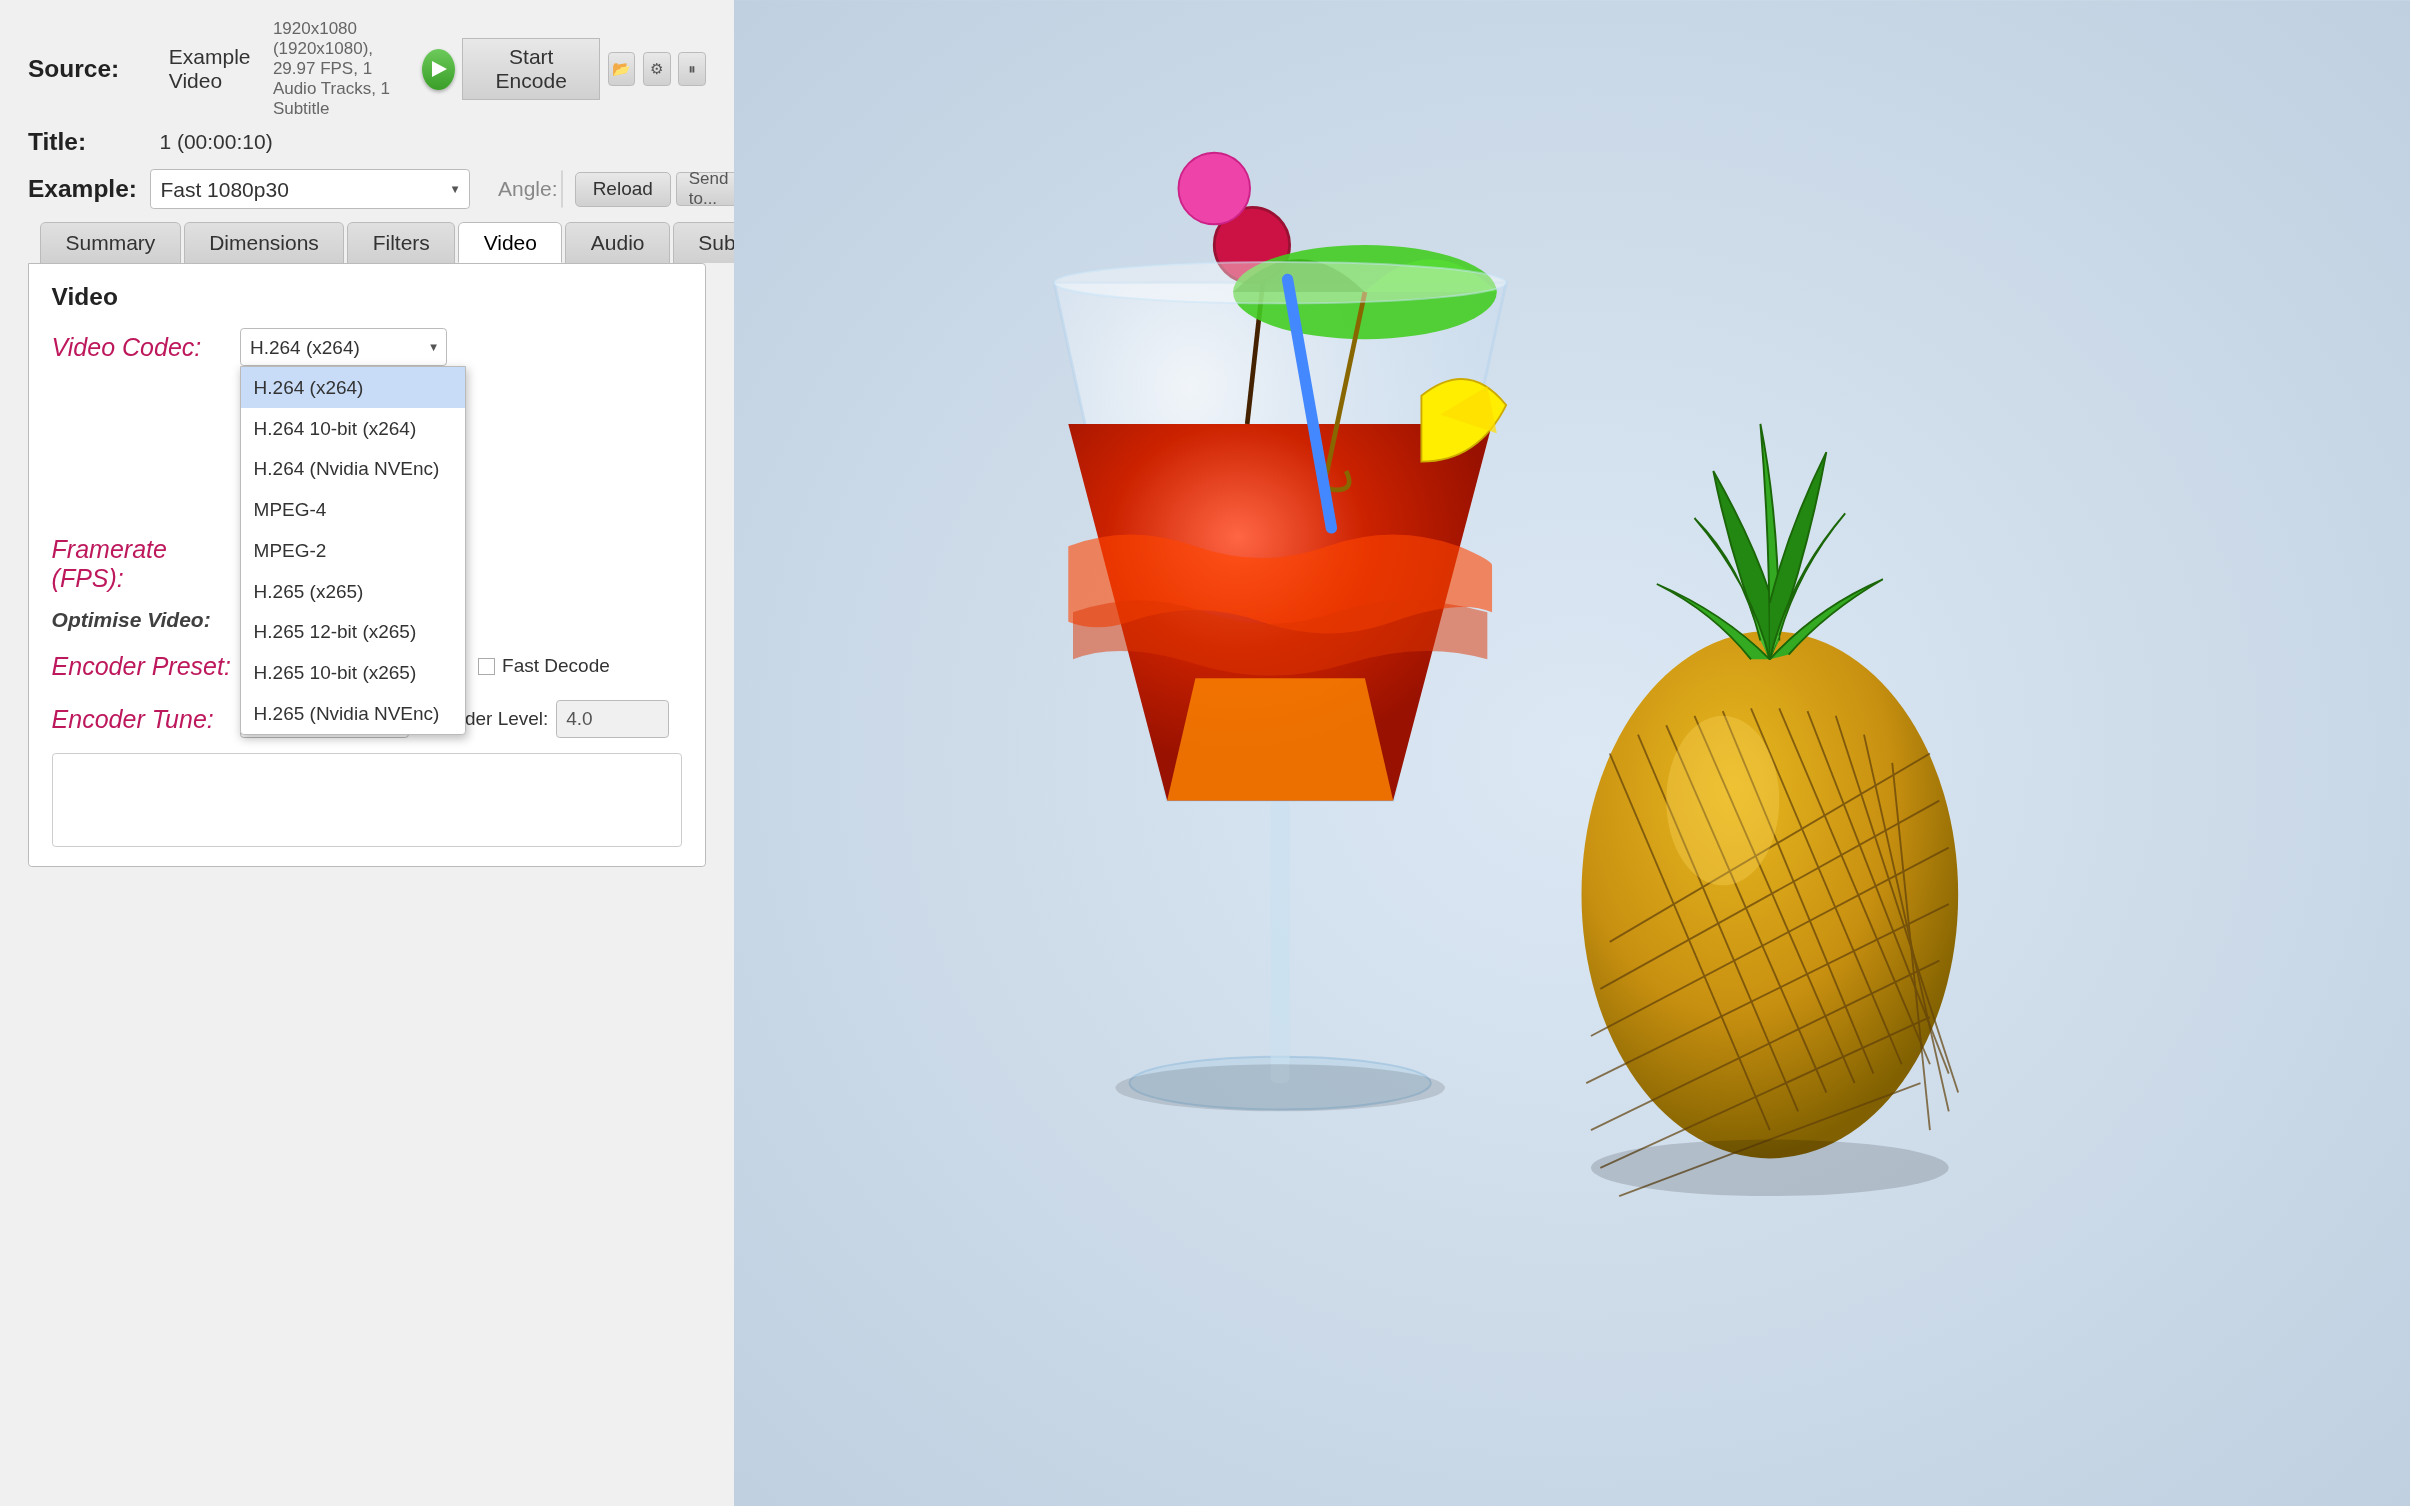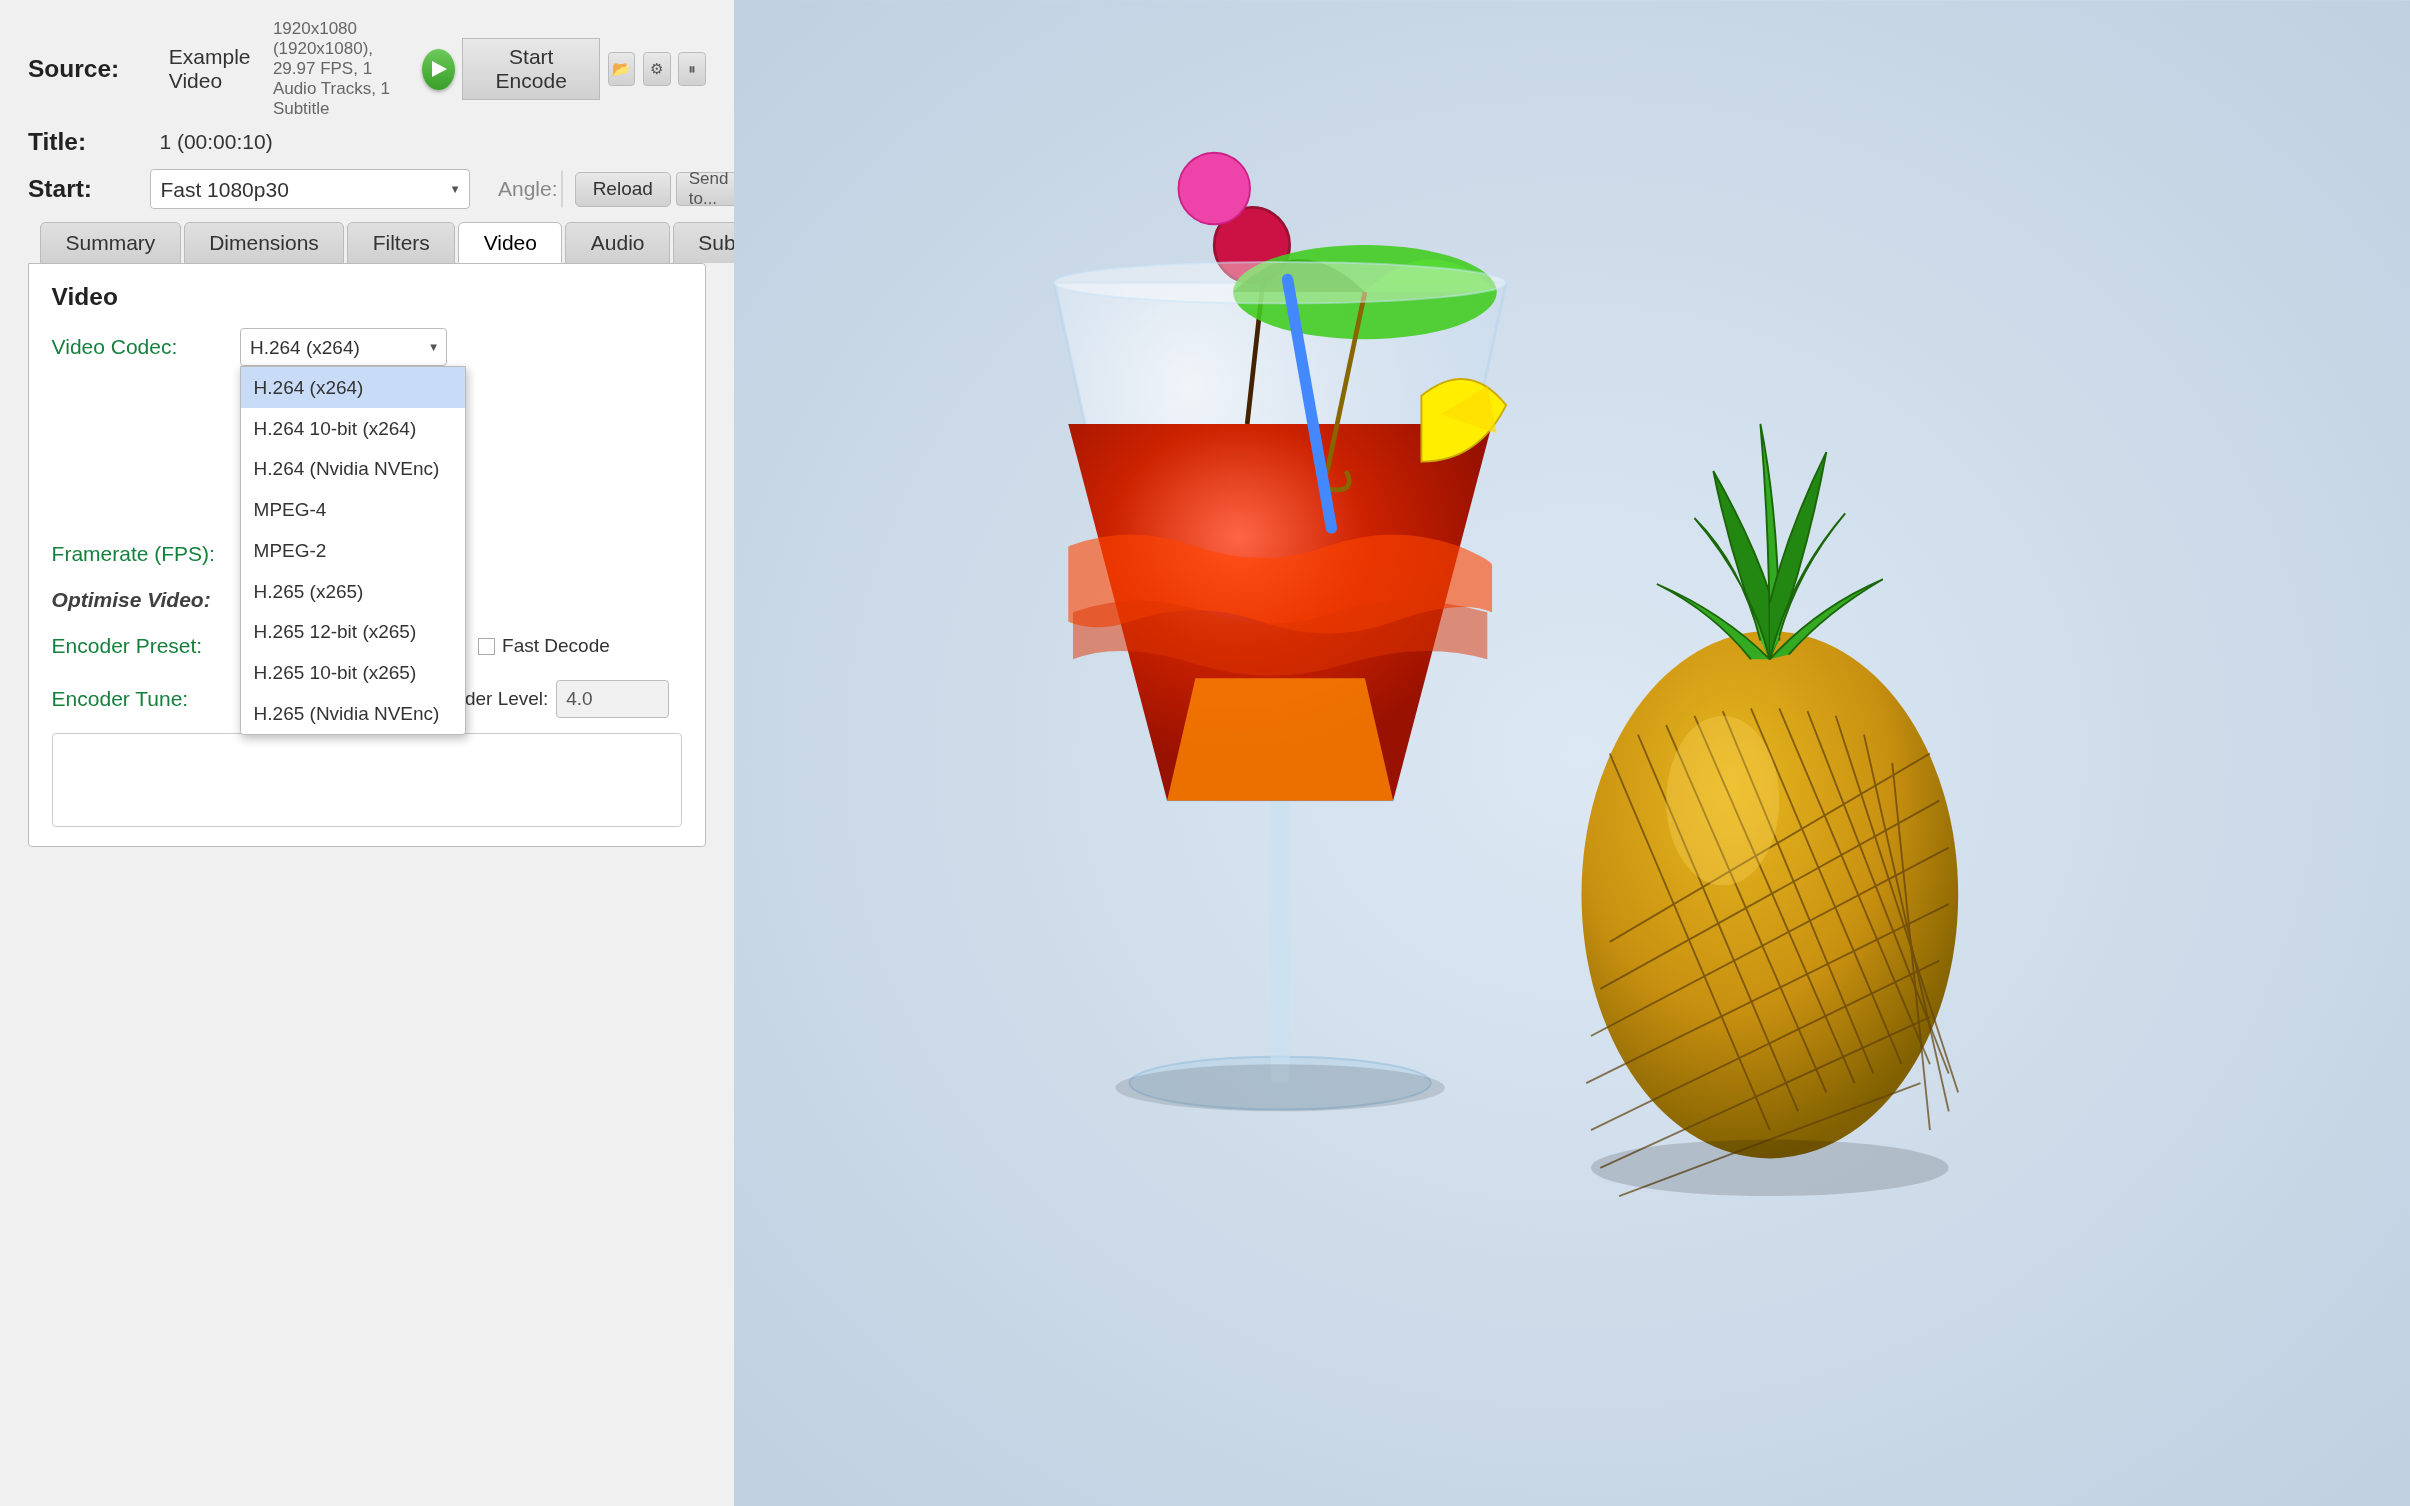--- a/index.html
+++ b/index.html
@@ -190,24 +190,25 @@
       margin-bottom: 17px;
     }
 
     .form-row {
       display: flex;
       align-items: center;
       margin-bottom: 15px;
     }
 
     .form-label {
-      font-size: 21px;
-      color: #15803d;
+      font-size: 25px;
+      color: #be185d;
       width: 188px;
       flex-shrink: 0;
+      font-style: italic;
     }
 
     .codec-select-wrapper {
       position: relative;
       display: inline-block;
     }
 
     .codec-select {
       width: 207px;
       height: 38px;
@@ -445,21 +446,21 @@
       <div class="icon-btn">⏸</div>
     </div>
   </div>
 
   <div class="field-row">
     <span class="field-label">Title:</span>
     <span class="field-value">1 (00:00:10)</span>
   </div>
 
   <div class="field-row">
-    <span class="field-label">Start:</span>
+    <span class="field-label">Example:</span>
     <div class="select-wrapper">
       <select class="preset-select">
         <option>Fast 1080p30</option>
       </select>
     </div>
     <span class="angle-label" style="margin-left:28px;">Angle:</span>
     <div style="margin-left:3.8px; width:94px; height:38px; background:#e0e0e0; border:0.9px solid #bbb; border-radius:3.8px; opacity:0.5;"></div>
     <button class="reload-btn">Reload</button>
     <div class="icon-btn" style="margin-left:5.6px; width:auto; padding:0 11.3px; font-size:17px;">Send to...</div>
     <div class="arrow-btn">▶</div>

